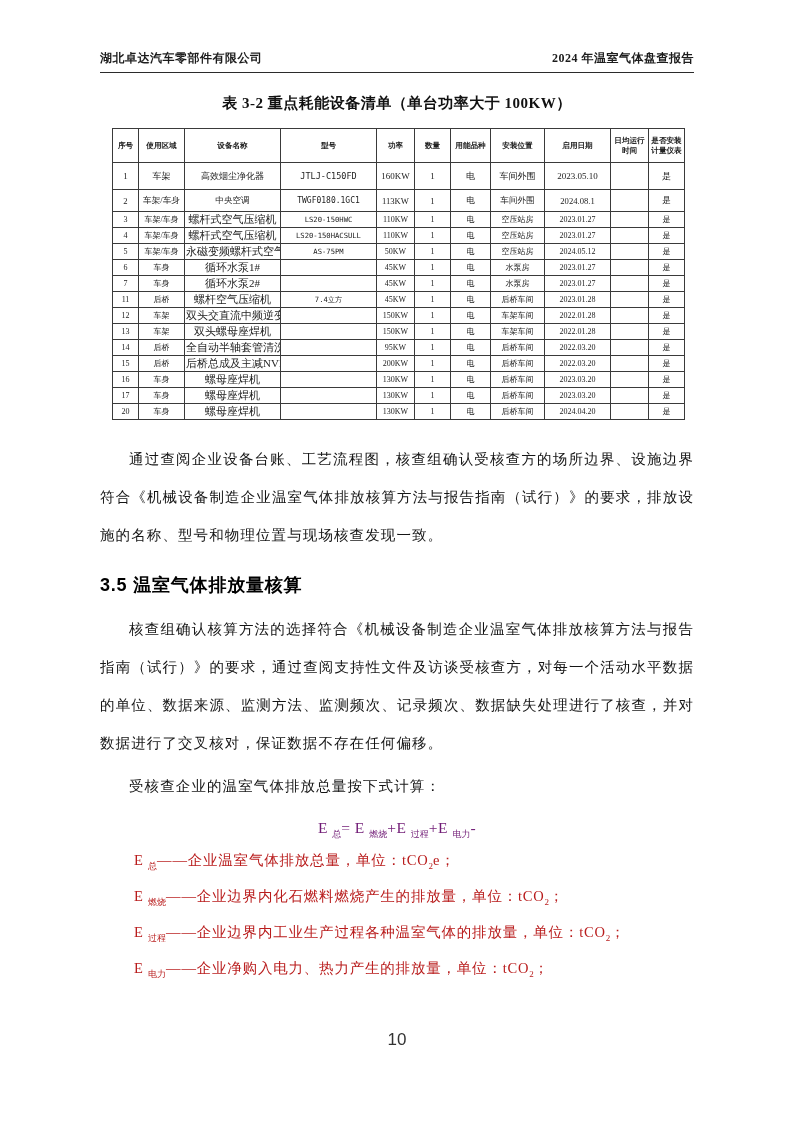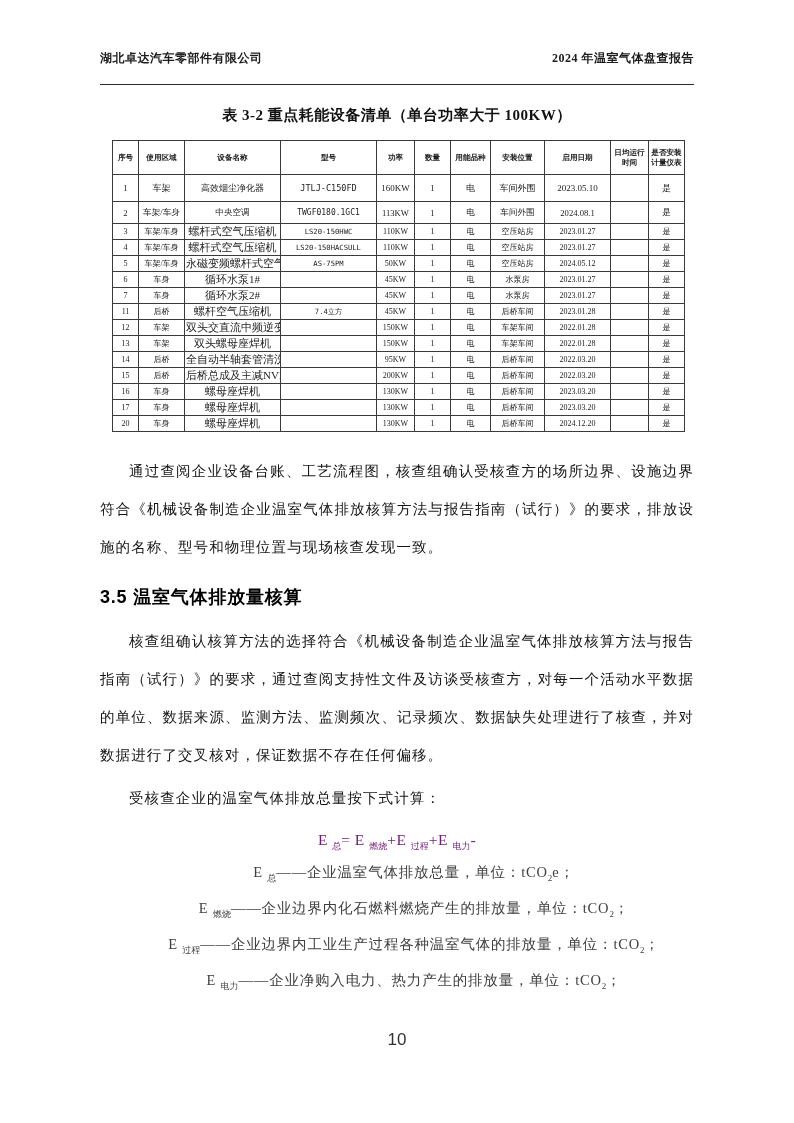--- a/index.html
+++ b/index.html
@@ -1,20 +1,20 @@
 <!DOCTYPE html>
 <html><head>
 <meta charset="utf-8">
 <style>
   * { margin:0; padding:0; box-sizing:border-box; }
   body { background:#ffffff; font-family:"Liberation Serif", serif; color:#1c1c1c; }
   .page { position:relative; width:794px; height:1123px; background:#fff; padding:50px 100px 0 100px; overflow:hidden; }
 
   .doc-header { display:flex; justify-content:space-between; align-items:flex-end;
-    padding-bottom:17px; border-bottom:1px solid #2b2b2b; font-size:12px; font-weight:bold; letter-spacing:0.5px; }
+    padding-bottom:5px; border-bottom:1px solid #2b2b2b; font-size:12px; font-weight:bold; letter-spacing:0.5px; }
 
   .table-title { text-align:center; margin-top:21px; font-size:15px; font-weight:600; letter-spacing:0.5px; color:#111; }
 
   .equip-table { margin:15px 0 0 12px; border-collapse:collapse; table-layout:fixed; width:572px;padding-left:16px; }
   .equip-table th, .equip-table td { border:1px solid #3a3a3a; text-align:center; vertical-align:middle;
     overflow:hidden; white-space:nowrap; padding:0 1px; }
   .equip-table th { font-family:"Liberation Sans", sans-serif; font-weight:bold; font-size:7.6px;
     line-height:1.3; white-space:normal; color:#222; }
   .equip-table thead tr { height:34px; }
   .equip-table tbody tr { height:16px; }
@@ -33,21 +33,21 @@
   .para-1 { margin-top:20px; }
   .section-heading { margin-top:19px; font-family:"Liberation Sans", sans-serif; font-size:18px;
     font-weight:bold; letter-spacing:0.8px; color:#000; }
   .para-2 { margin-top:13px; }
   .para-3 { margin-top:5px; }
 
   .formula { text-align:center; margin-top:14px; font-size:15.5px; letter-spacing:0.5px; color:#701a75; }
   .formula sub, .def-line sub { font-size:9px; letter-spacing:0; }
 
   .definitions { margin-top:8px; }
-  .def-line { font-size:14.5px; padding-left:34px; margin-top:7px; letter-spacing:0.8px; color:#404040; line-height:23px;text-align:center; }
+  .def-line { font-size:14.5px; padding-left:34px; margin-top:7px; letter-spacing:0.8px; color:#b91c1c; line-height:23px; }
 
   .page-footer { position:absolute; left:0; bottom:73px; width:100%; text-align:center;
     font-family:"Liberation Sans", sans-serif; font-size:17px; color:#333; }
 </style>
 </head>
 <body>
 
 <div class="page">
 
   <header class="doc-header">
@@ -271,21 +271,21 @@
       </tr>
         <tr class="">
         <td>20</td>
         <td>车身</td>
         <td>螺母座焊机</td>
         <td></td>
         <td>130KW</td>
         <td>1</td>
         <td>电</td>
         <td>后桥车间</td>
-        <td>2024.12.20</td>
+        <td>2024.04.20</td>
         <td></td>
         <td>是</td>
       </tr>
     </tbody>
   </table>
 
   <p class="body-para indent para-1">通过查阅企业设备台账、工艺流程图，核查组确认受核查方的场所边界、设施边界符合《机械设备制造企业温室气体排放核算方法与报告指南（试行）》的要求，排放设施的名称、型号和物理位置与现场核查发现一致。</p>
 
   <h1 class="section-heading">3.5 温室气体排放量核算</h1>
 

